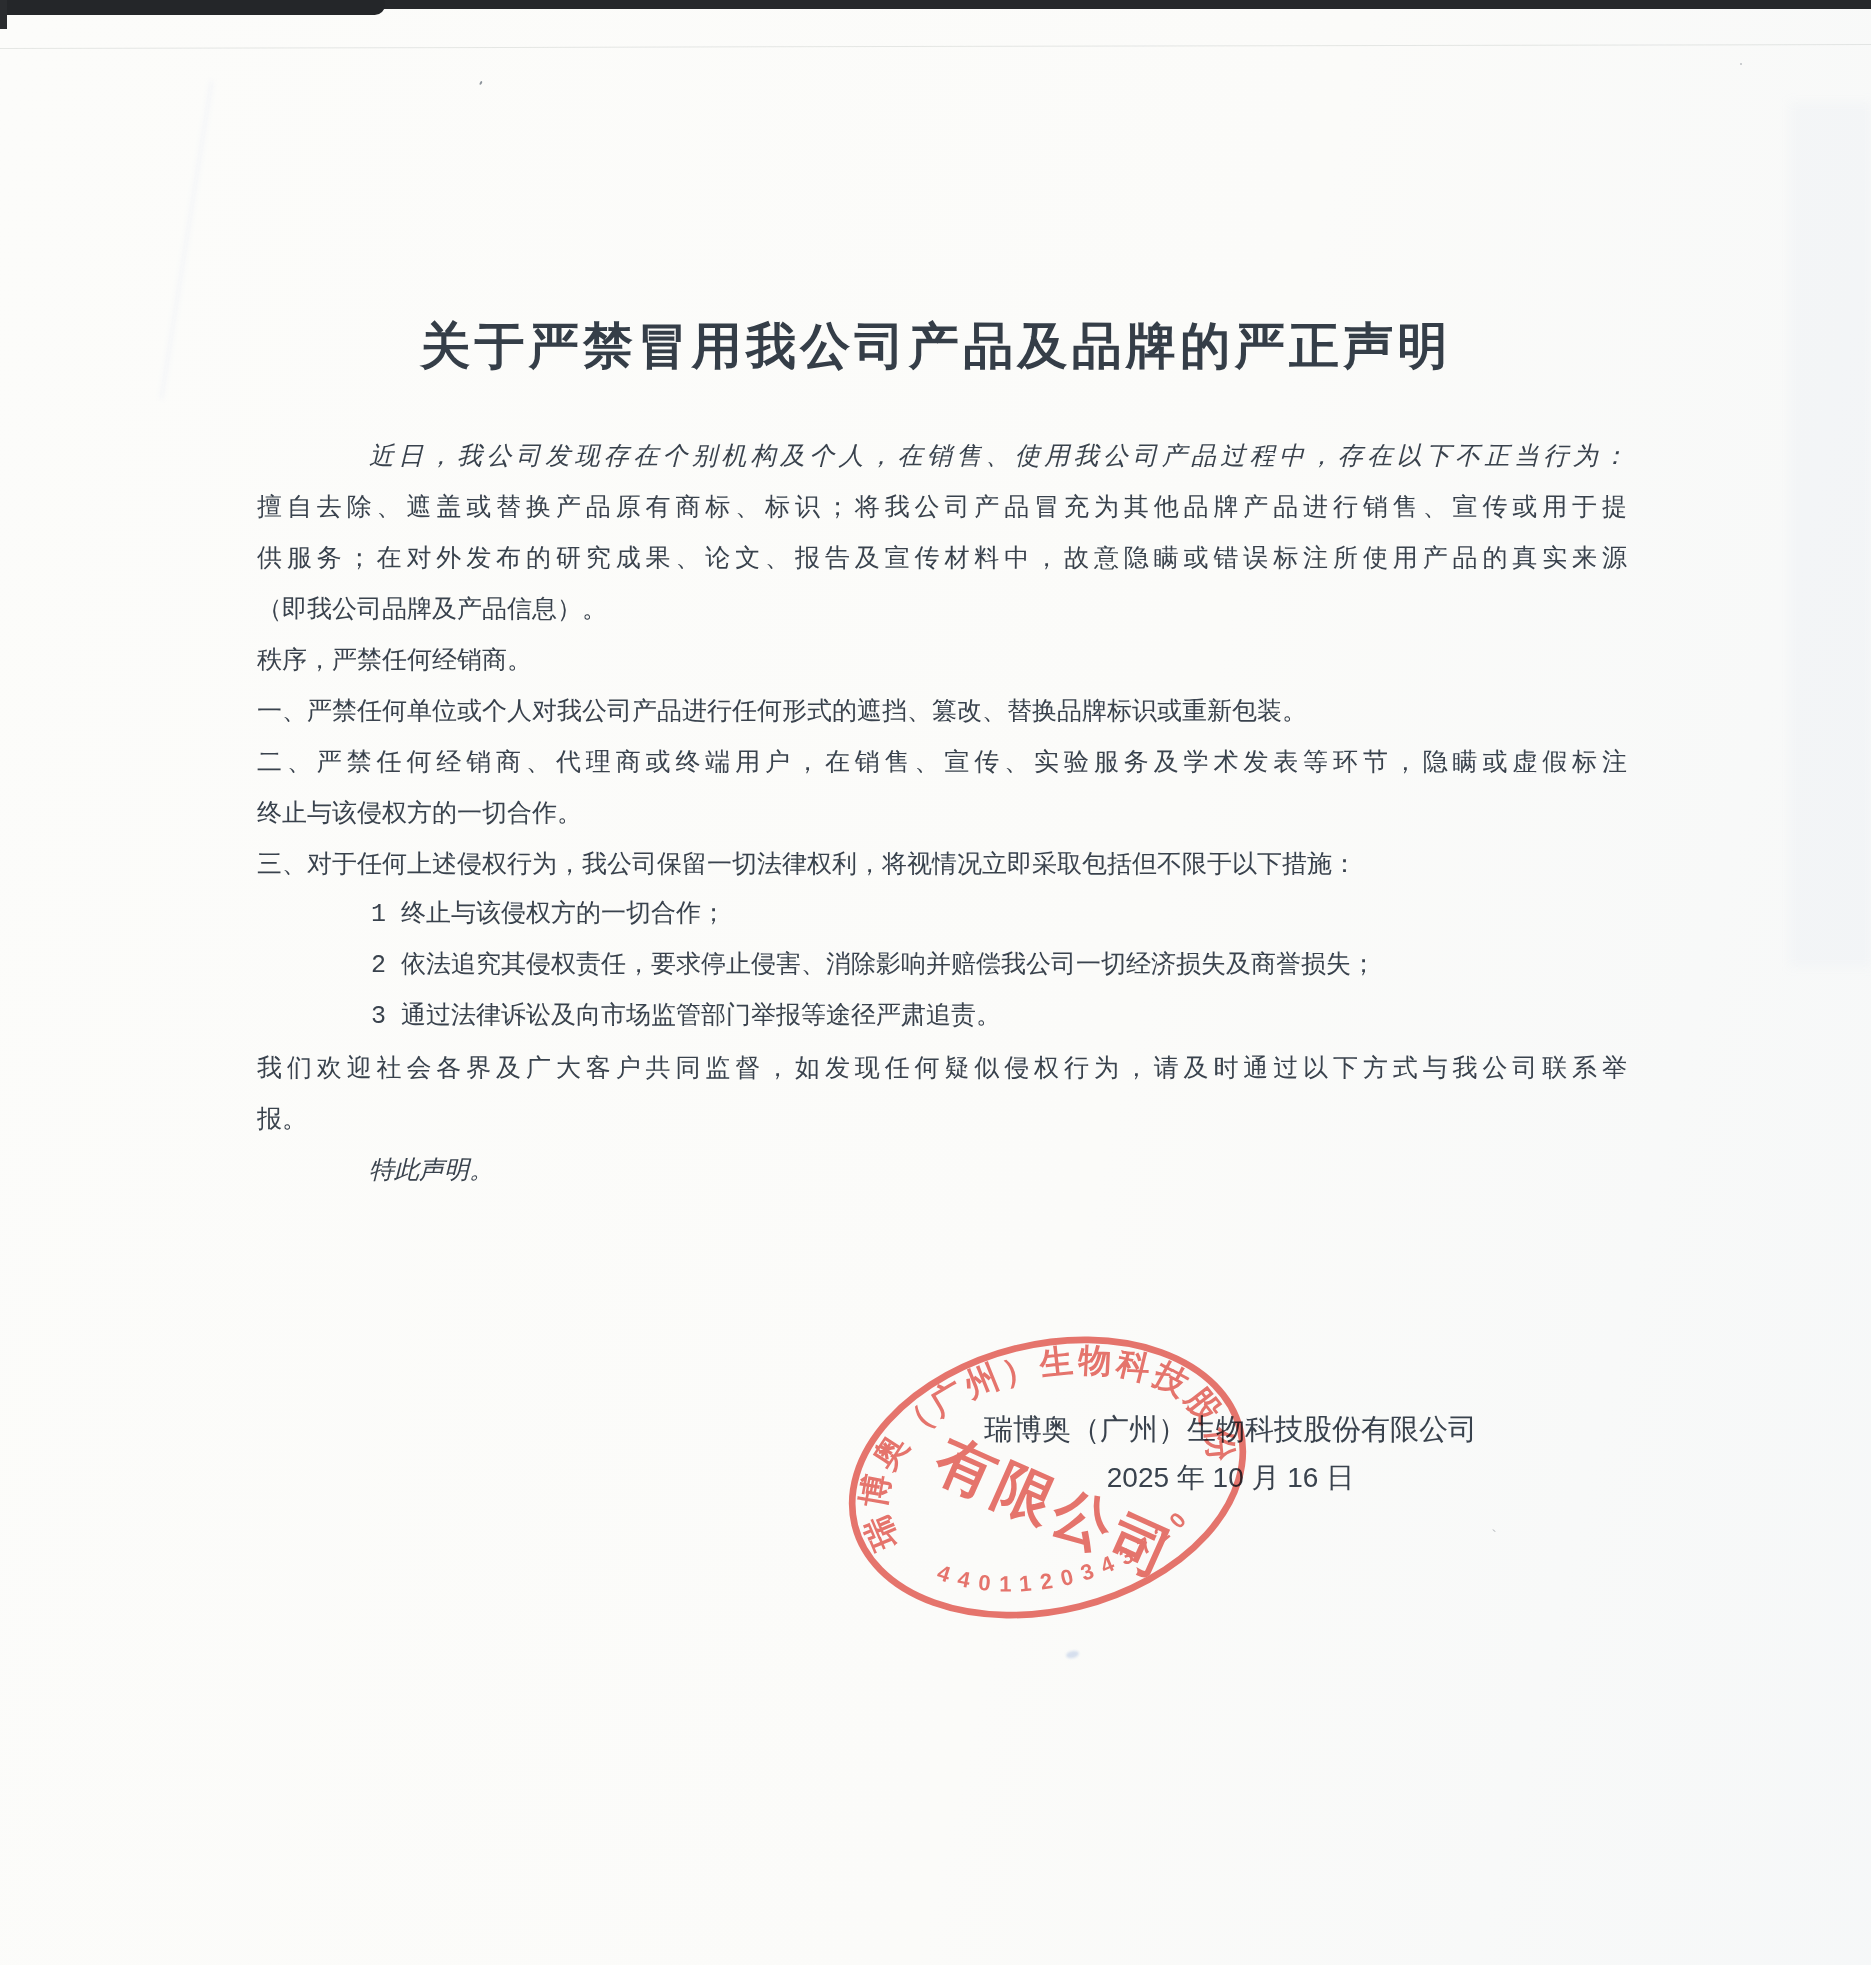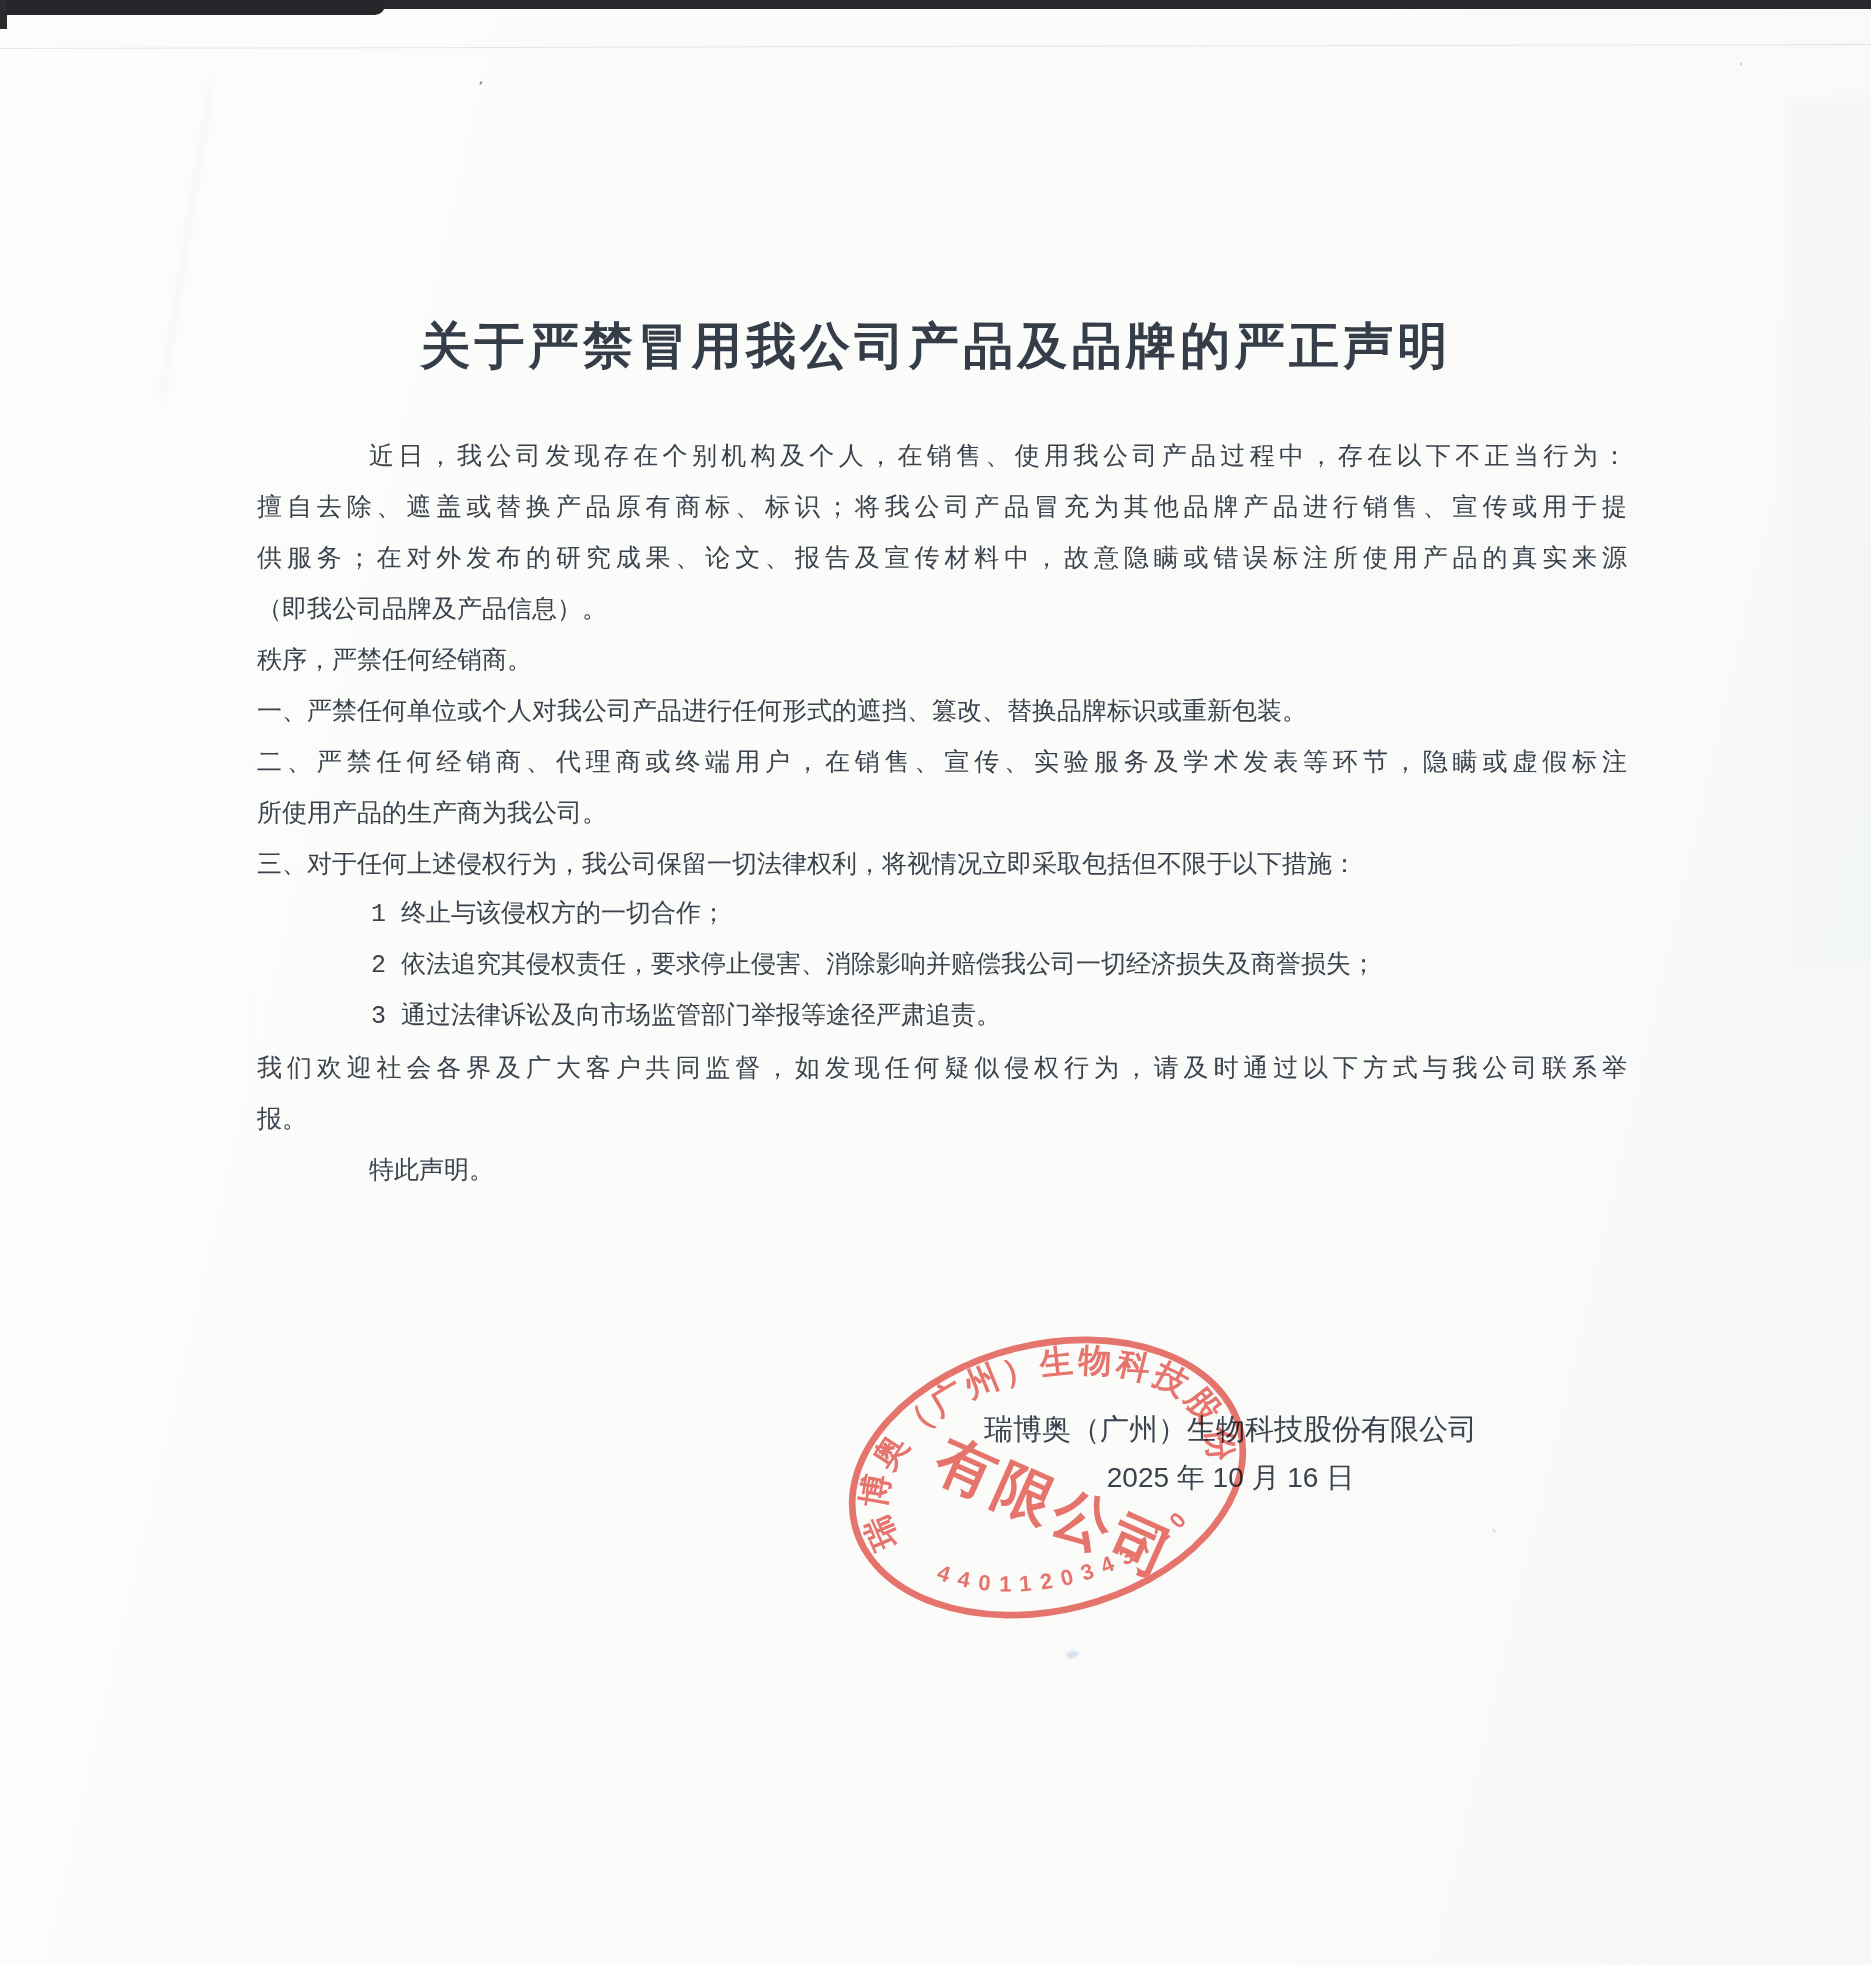--- a/index.html
+++ b/index.html
@@ -83,21 +83,21 @@
     font-size: 25px;
     line-height: 51px;
     color: #39424d;
   }
   .line { white-space: nowrap; }
   .line.justify {
     white-space: normal;
     text-align: justify;
     text-align-last: justify;
   }
-  .line.indent { text-indent: 112px; }
+  .line.indent { text-indent: 112px; font-style: italic; }
   .line.sub { padding-left: 114px; font-family: Liberation Mono, monospace; }
 
   .sig-company {
     position: absolute;
     left: 975px; top: 1394px;
     width: 511px;
     text-align: center;
     font-size: 29px;
     color: #39424d;
     white-space: nowrap;
@@ -168,21 +168,21 @@
   <h1 class="doc-title">关于严禁冒用我公司产品及品牌的严正声明</h1>
 
   <div class="doc-body">
     <div class="line indent justify">近日，我公司发现存在个别机构及个人，在销售、使用我公司产品过程中，存在以下不正当行为：</div>
     <div class="line justify">擅自去除、遮盖或替换产品原有商标、标识；将我公司产品冒充为其他品牌产品进行销售、宣传或用于提</div>
     <div class="line justify">供服务；在对外发布的研究成果、论文、报告及宣传材料中，故意隐瞒或错误标注所使用产品的真实来源</div>
     <div class="line">（即我公司品牌及产品信息）。</div>
     <div class="line">秩序，严禁任何经销商。</div>
     <div class="line">一、严禁任何单位或个人对我公司产品进行任何形式的遮挡、篡改、替换品牌标识或重新包装。</div>
     <div class="line justify">二、严禁任何经销商、代理商或终端用户，在销售、宣传、实验服务及学术发表等环节，隐瞒或虚假标注</div>
-    <div class="line">所使用产品的生产商为我公司。</div>
+    <div class="line">终止与该侵权方的一切合作。</div>
     <div class="line">三、对于任何上述侵权行为，我公司保留一切法律权利，将视情况立即采取包括但不限于以下措施：</div>
     <div class="line sub">1  终止与该侵权方的一切合作；</div>
     <div class="line sub">2  依法追究其侵权责任，要求停止侵害、消除影响并赔偿我公司一切经济损失及商誉损失；</div>
     <div class="line sub">3  通过法律诉讼及向市场监管部门举报等途径严肃追责。</div>
     <div class="line justify">我们欢迎社会各界及广大客户共同监督，如发现任何疑似侵权行为，请及时通过以下方式与我公司联系举</div>
     <div class="line">报。</div>
     <div class="line indent">特此声明。</div>
   </div>
 
   <div class="sig-company">瑞博奥（广州）生物科技股份有限公司</div>

